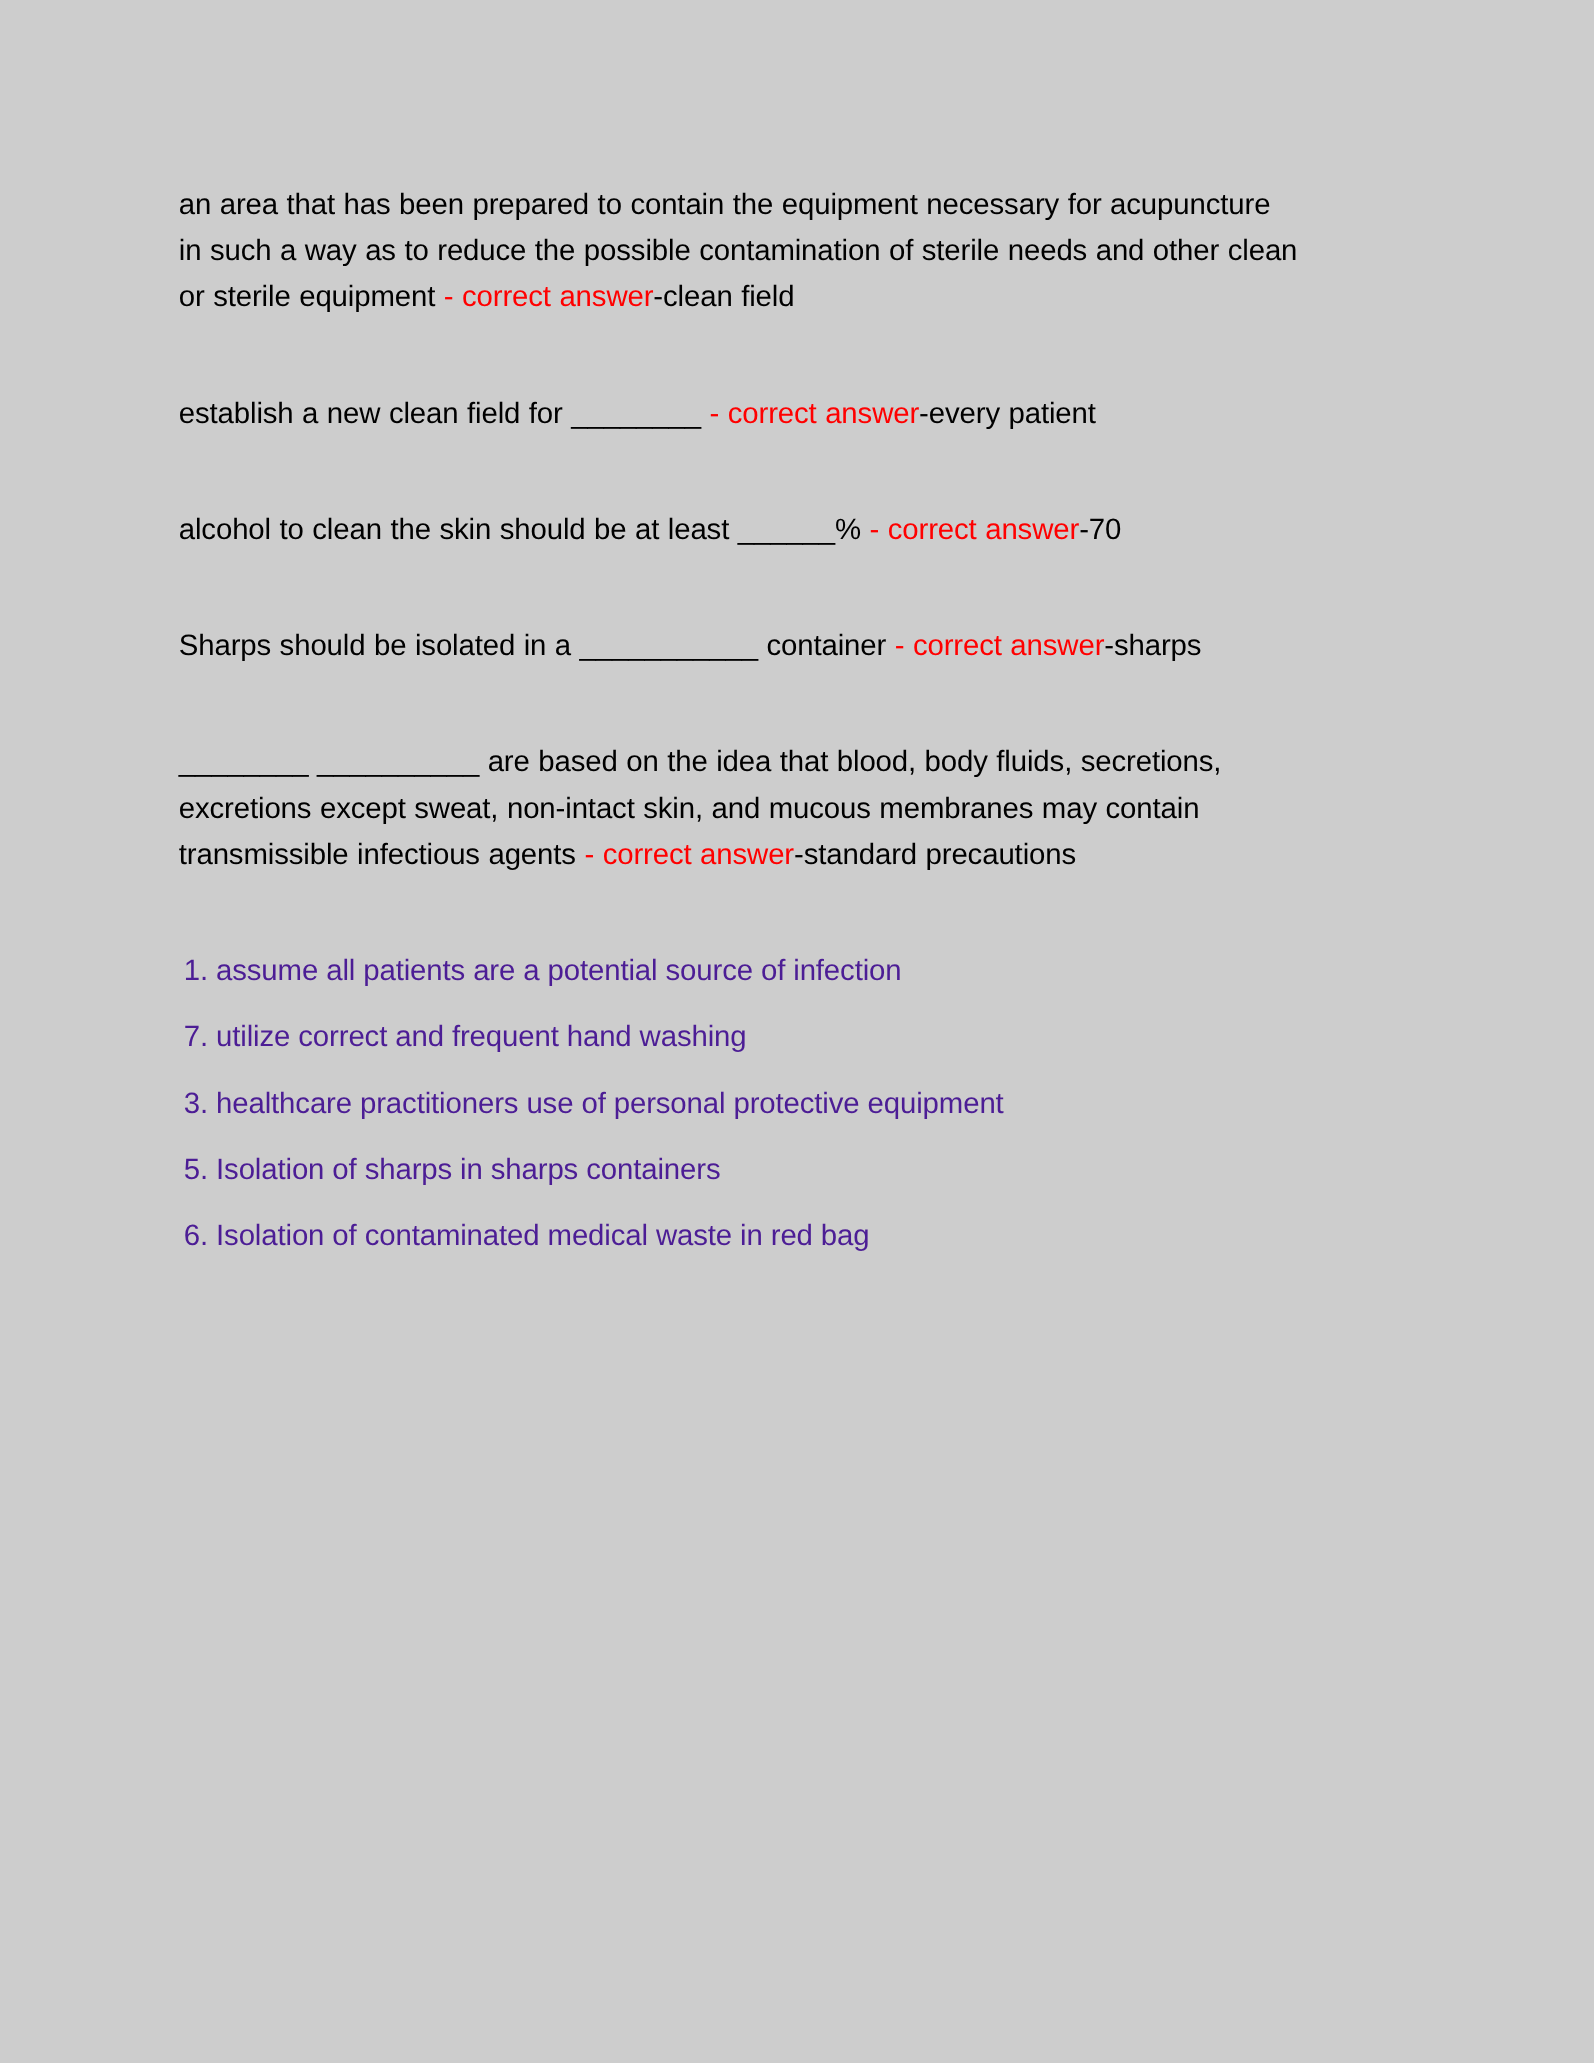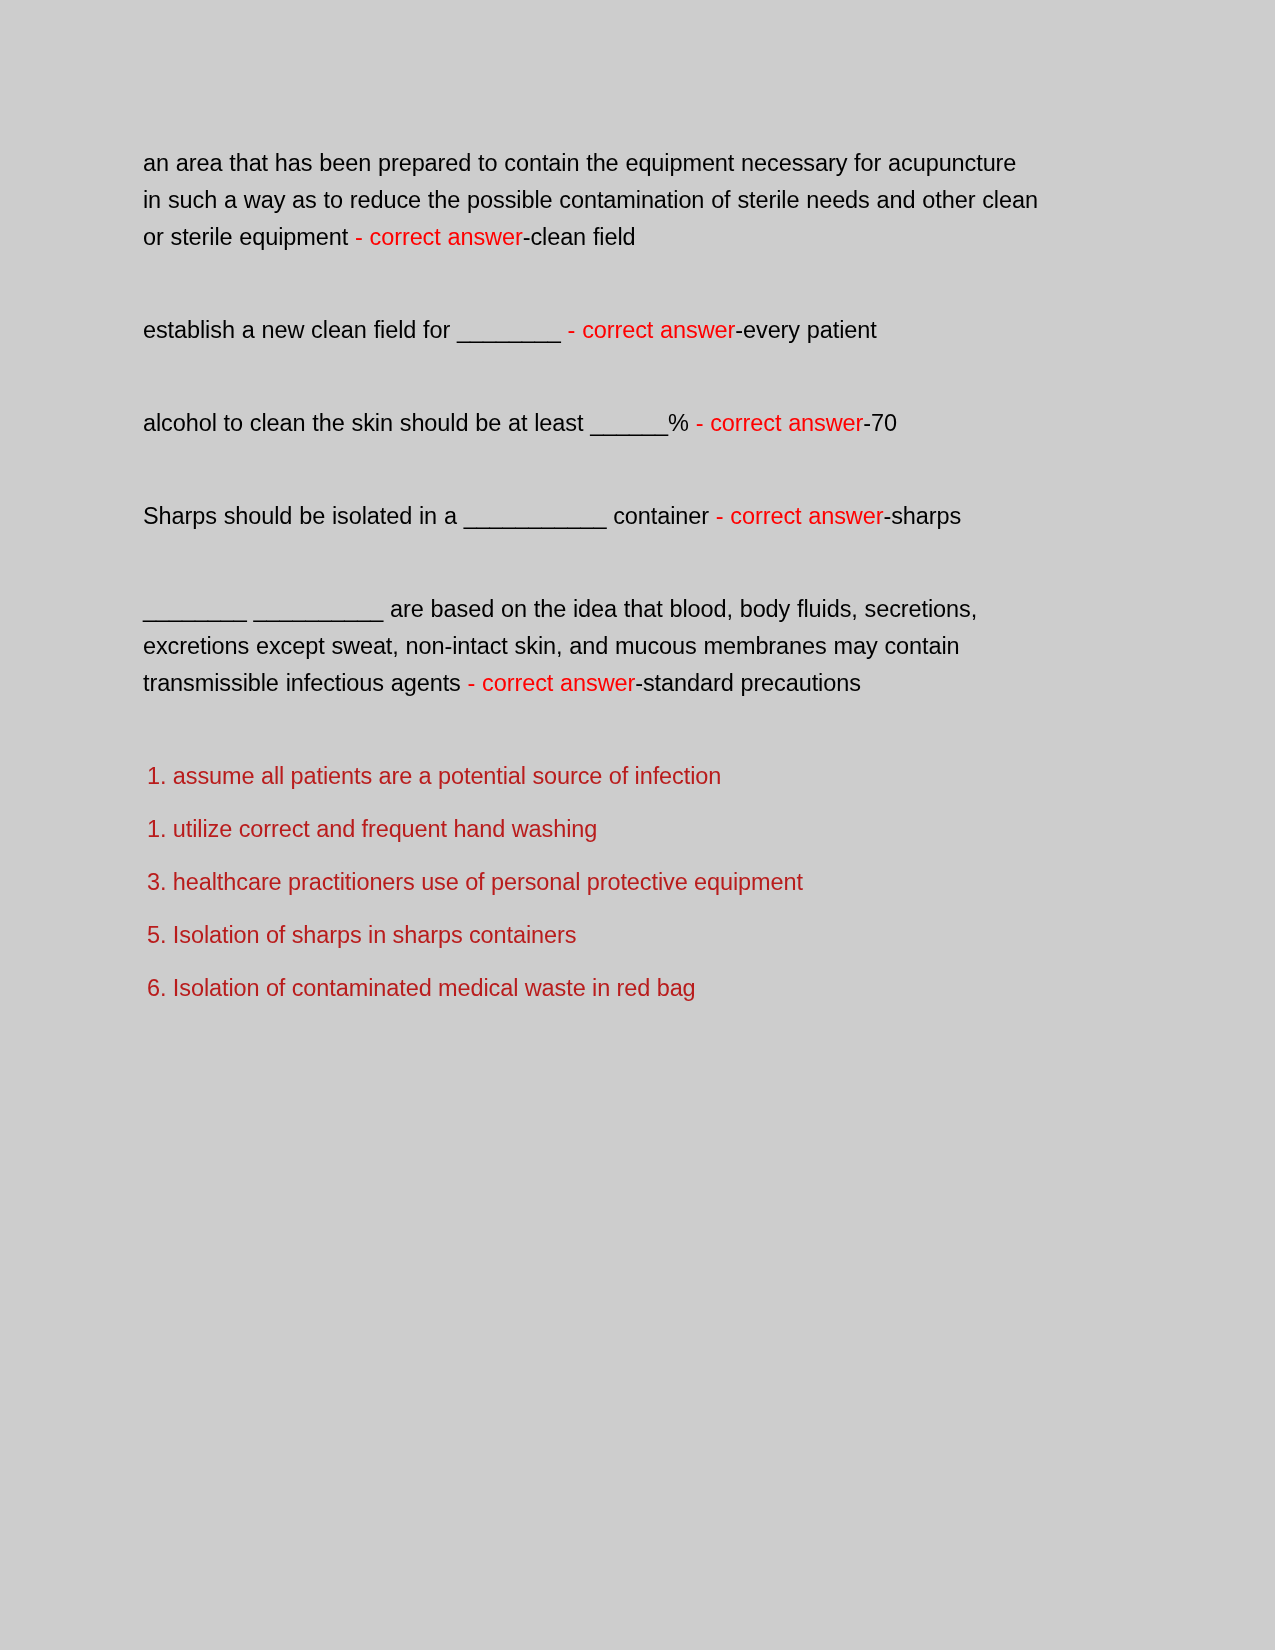--- a/index.html
+++ b/index.html
@@ -35,21 +35,21 @@
   }
   .ans-marker {
     color: #ff0000;
   }
   .list-section {
     margin-top: 18px;
   }
   .list-item {
     font-size: 23.5px;
     line-height: 37px;
-    color: #b91c1c;
+    color: #4c1d95;
     letter-spacing: -0.1px;
     margin: 16px 0 16px 0;
     padding-left: 4px;
   }
   .spacer-bottom {
     height: 240px;
   }
 </style>
 </head>
 <body>
@@ -73,21 +73,21 @@
     <span>Sharps should be isolated in a ___________ container </span><span class="ans-marker">- correct answer</span><span>-sharps</span>
   </p>
 
   <p class="qa-block narrow">
     <span>________ __________ are based on the idea that blood, body fluids, secretions, excretions except sweat, non-intact skin, and mucous membranes may contain transmissible infectious agents </span><span class="ans-marker">- correct answer</span><span>-standard precautions</span>
   </p>
 
 
   <div class="list-section">
     <p class="list-item">1. assume all patients are a potential source of infection</p>
-    <p class="list-item">1. utilize correct and frequent hand washing</p>
+    <p class="list-item">7. utilize correct and frequent hand washing</p>
     <p class="list-item">3. healthcare practitioners use of personal protective equipment</p>
     <p class="list-item">5. Isolation of sharps in sharps containers</p>
     <p class="list-item">6. Isolation of contaminated medical waste in red bag</p>
   </div>
 
   <div class="spacer-bottom"></div>
 
 </div>
 
 </body></html>

